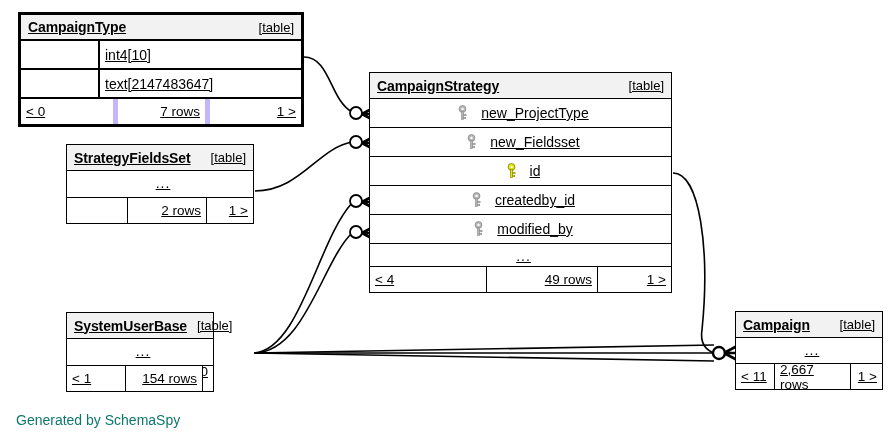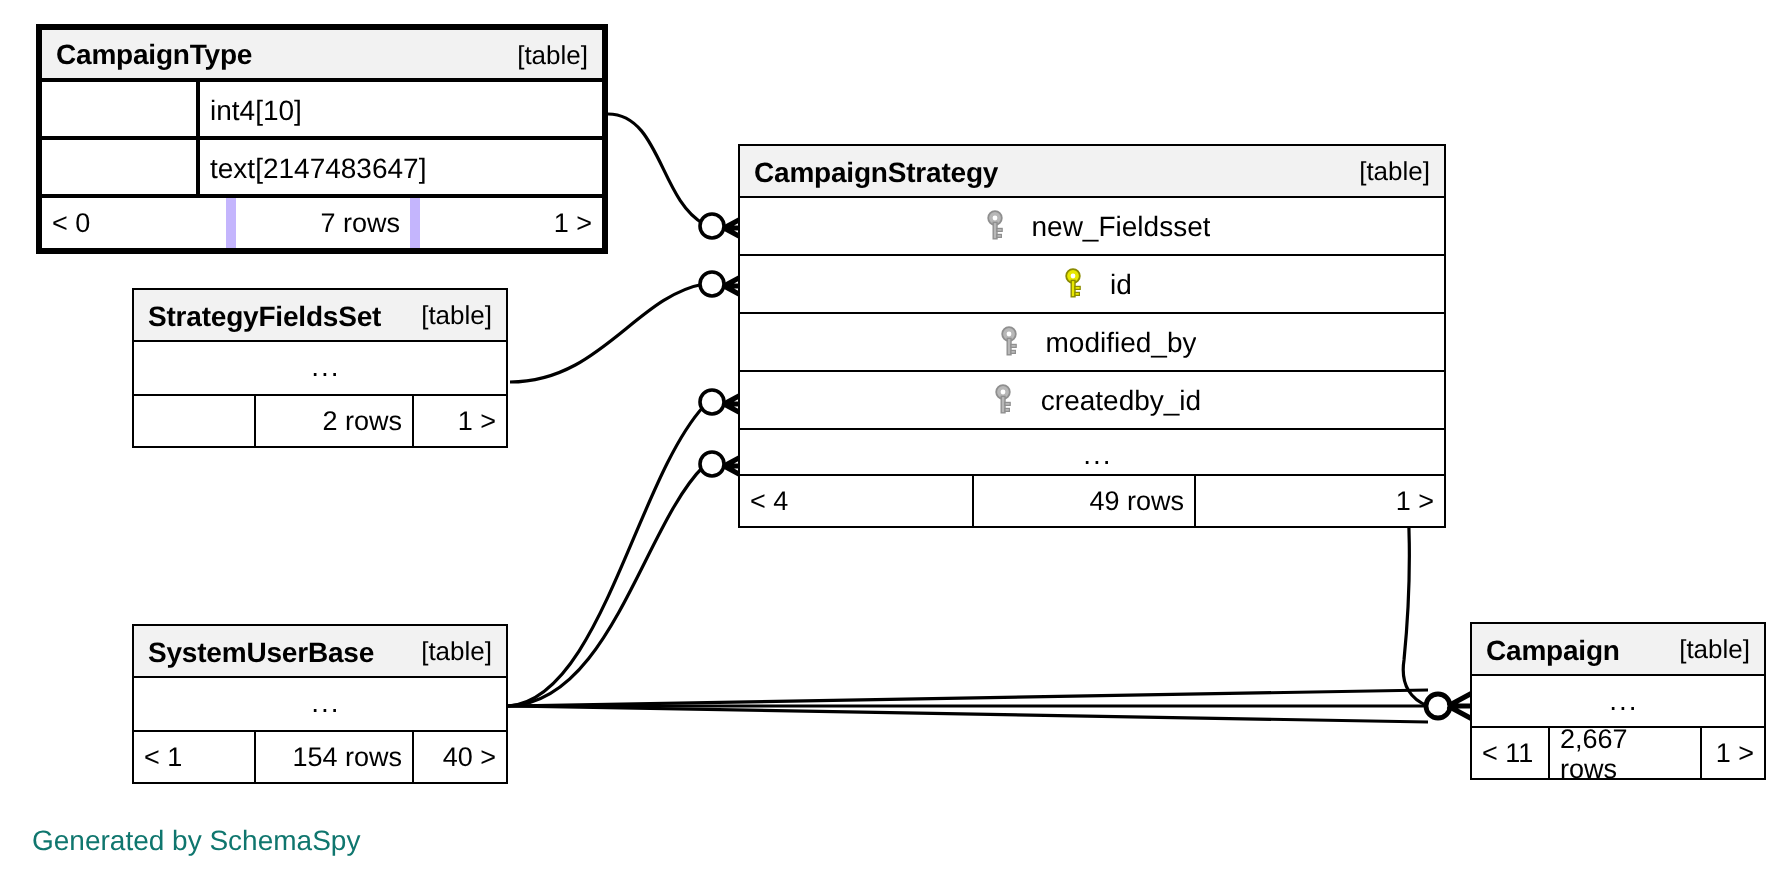--- a/index.html
+++ b/index.html
@@ -29,20 +29,21 @@
     height: 444px;
     pointer-events: none;
     z-index: 1;
   }
   .table-box {
     position: absolute;
     box-sizing: border-box;
     background: #fde047;
     border: 1px solid #000000;
     z-index: 2;
+    text-decoration: underline;
   }
   .table-box.focal {
     border: 3px solid #000000;
   }
   .t-header {
     box-sizing: border-box;
     display: flex;
     align-items: center;
     justify-content: space-between;
     background: #f2f2f2;
@@ -128,23 +129,23 @@
     height: 100%;
     overflow: hidden;
   }
   .f-left { justify-content: flex-start; }
   .f-right { justify-content: flex-end; }
   .f-div { border-left: 1px solid #000000; }
   .focal .f-div { border-left: 5px solid #c4b5fd; }
 
   
   #tbl-campaigntype   { left: 18px;  top: 12px;  width: 286px; }
-  #tbl-campaignstrategy { left: 369px; top: 72px; width: 354px; }
+  #tbl-campaignstrategy { left: 369px; top: 72px; width: 303px; }
   #tbl-strategyfieldsset { left: 66px; top: 144px; width: 188px; }
-  #tbl-systemuserbase { left: 66px;  top: 312px; width: 188px; }
+  #tbl-systemuserbase { left: 66px;  top: 312px; width: 148px; }
   #tbl-campaign       { left: 735px; top: 311px; width: 148px; }
 
   #tbl-campaigntype .t-coltype { width: 126px; }
 
   .caption {
     position: absolute;
     left: 16px;
     top: 412px;
     font-size: 14px;
     color: #0f766e;
@@ -233,30 +234,42 @@
       <span class="f-cell f-right f-div" style="flex:1">1 &gt;</span>
     </div>
   </div>
 
   <div class="table-box" id="tbl-campaignstrategy">
     <div class="t-header">
       <span class="t-name">CampaignStrategy</span>
       <span class="t-tag">[table]</span>
     </div>
 
-
     <div class="t-row">
       <span class="t-colname">
         <svg class="keyicon" viewBox="0 0 16 16">
           <circle cx="4.5" cy="4" r="3.4" fill="#b8b8b8" stroke="#8f8f8f" stroke-width="0.9"></circle>
           <circle cx="4.5" cy="4" r="1.2" fill="#ffffff"></circle>
           <rect x="3.6" y="6.2" width="1.9" height="8.2" fill="#b8b8b8" stroke="#8f8f8f" stroke-width="0.7"></rect>
           <rect x="5.5" y="9.2" width="2.6" height="1.5" fill="#b8b8b8" stroke="#8f8f8f" stroke-width="0.6"></rect>
           <rect x="5.5" y="12.2" width="2.2" height="1.5" fill="#b8b8b8" stroke="#8f8f8f" stroke-width="0.6"></rect>
         </svg>
+        <span>new_ProjectType</span>
+      </span>
+    </div>
+
+    <div class="t-row">
+      <span class="t-colname">
+        <svg class="keyicon" viewBox="0 0 16 16">
+          <circle cx="4.5" cy="4" r="3.4" fill="#b8b8b8" stroke="#8f8f8f" stroke-width="0.9"></circle>
+          <circle cx="4.5" cy="4" r="1.2" fill="#ffffff"></circle>
+          <rect x="3.6" y="6.2" width="1.9" height="8.2" fill="#b8b8b8" stroke="#8f8f8f" stroke-width="0.7"></rect>
+          <rect x="5.5" y="9.2" width="2.6" height="1.5" fill="#b8b8b8" stroke="#8f8f8f" stroke-width="0.6"></rect>
+          <rect x="5.5" y="12.2" width="2.2" height="1.5" fill="#b8b8b8" stroke="#8f8f8f" stroke-width="0.6"></rect>
+        </svg>
         <span>new_Fieldsset</span>
       </span>
     </div>
 
     <div class="t-row">
       <span class="t-colname">
         <svg class="keyicon" viewBox="0 0 16 16">
           <circle cx="4.5" cy="4" r="3.4" fill="#e8e800" stroke="#8a8a00" stroke-width="0.9"></circle>
           <circle cx="4.5" cy="4" r="1.2" fill="#ffffff"></circle>
           <rect x="3.6" y="6.2" width="1.9" height="8.2" fill="#e8e800" stroke="#8a8a00" stroke-width="0.7"></rect>
@@ -269,34 +282,34 @@
 
     <div class="t-row">
       <span class="t-colname">
         <svg class="keyicon" viewBox="0 0 16 16">
           <circle cx="4.5" cy="4" r="3.4" fill="#b8b8b8" stroke="#8f8f8f" stroke-width="0.9"></circle>
           <circle cx="4.5" cy="4" r="1.2" fill="#ffffff"></circle>
           <rect x="3.6" y="6.2" width="1.9" height="8.2" fill="#b8b8b8" stroke="#8f8f8f" stroke-width="0.7"></rect>
           <rect x="5.5" y="9.2" width="2.6" height="1.5" fill="#b8b8b8" stroke="#8f8f8f" stroke-width="0.6"></rect>
           <rect x="5.5" y="12.2" width="2.2" height="1.5" fill="#b8b8b8" stroke="#8f8f8f" stroke-width="0.6"></rect>
         </svg>
-        <span>modified_by</span>
+        <span>createdby_id</span>
       </span>
     </div>
 
     <div class="t-row">
       <span class="t-colname">
         <svg class="keyicon" viewBox="0 0 16 16">
           <circle cx="4.5" cy="4" r="3.4" fill="#b8b8b8" stroke="#8f8f8f" stroke-width="0.9"></circle>
           <circle cx="4.5" cy="4" r="1.2" fill="#ffffff"></circle>
           <rect x="3.6" y="6.2" width="1.9" height="8.2" fill="#b8b8b8" stroke="#8f8f8f" stroke-width="0.7"></rect>
           <rect x="5.5" y="9.2" width="2.6" height="1.5" fill="#b8b8b8" stroke="#8f8f8f" stroke-width="0.6"></rect>
           <rect x="5.5" y="12.2" width="2.2" height="1.5" fill="#b8b8b8" stroke="#8f8f8f" stroke-width="0.6"></rect>
         </svg>
-        <span>createdby_id</span>
+        <span>modified_by</span>
       </span>
     </div>
 
     <div class="t-row" style="height:23px">
       <span class="t-ellipsis">...</span>
     </div>
 
     <div class="t-footer">
       <span class="f-cell f-left" style="width:116px">&lt; 4</span>
       <span class="f-cell f-right f-div" style="width:111px">49 rows</span>

